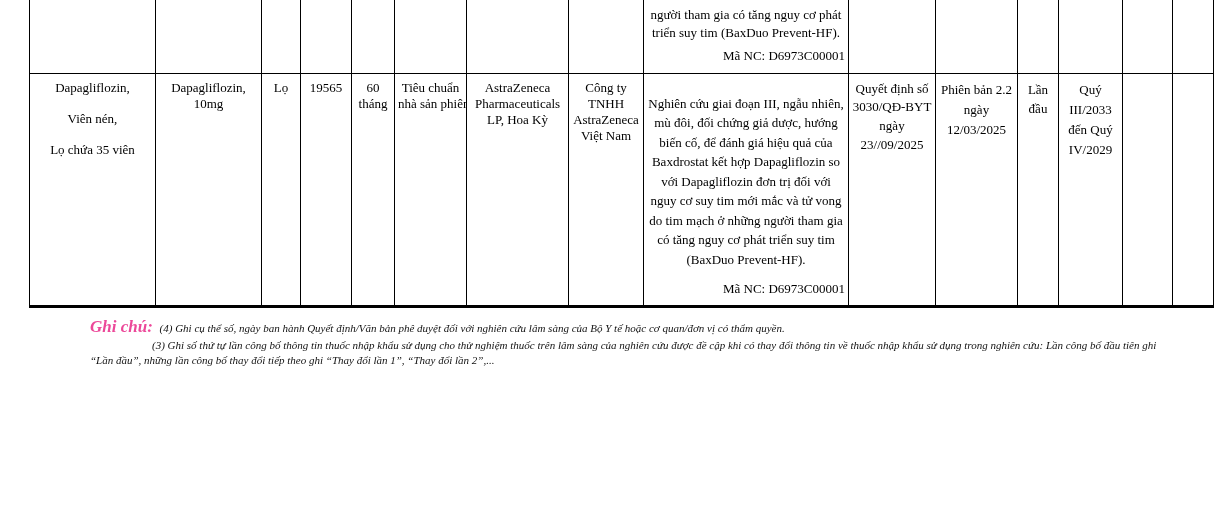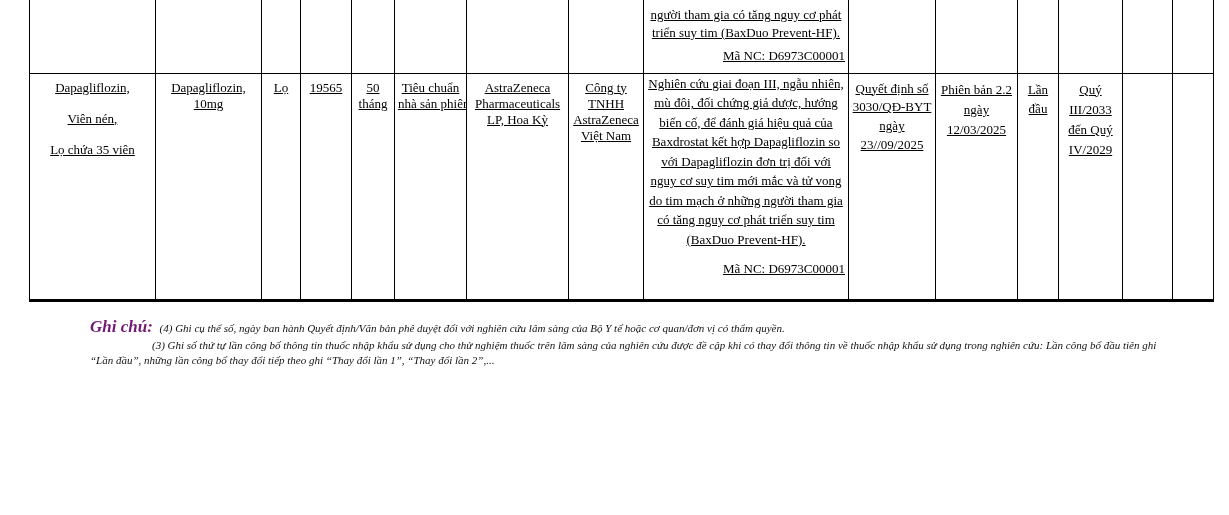--- a/index.html
+++ b/index.html
@@ -9,30 +9,30 @@
     position: relative; width: 1229px; height: 515px;
     background: #fff; overflow: hidden;
   }
   table.doc-table {
     position: absolute; left: 29px; top: 0;
     width: 1184px; border-collapse: collapse; table-layout: fixed;
     font-size: 13px; color: #000;
   }
   table.doc-table td {
     border: 1px solid #000; vertical-align: top;
-    text-align: center; padding: 6px 3px; overflow: hidden; text-decoration: underline;
+    text-align: center; padding: 6px 3px; overflow: hidden;
   }
   tr.cont-row td { border-top: none; height: 73px; }
   tr.main-row td { height: 227px; border-bottom: 3px solid #000; }
   
   td.bold-left { border-left: 2px solid #000; }
   td.bold-right { border-right: 2px solid #000; }
 
   td.study-cell { text-align: justify; padding: 1px 6px 0 7px; line-height: 1.38; }
-  tr.main-row td.study-cell { padding-top: 0; line-height: 1.5; }
+  tr.main-row td.study-cell { padding-top: 20px; line-height: 1.5; }
   .study-code { text-align: right; margin-top: 5px; }
   tr.main-row .study-code { margin-top: 10px; }
 
   td.drug-cell { text-align: left; padding: 8px 2px 0 4px; }
   .drug-line { margin-bottom: 15px; }
 
   td.qs-cell { overflow: visible; padding: 8px 0 0 0; }
   .qs-line { white-space: nowrap; }
 
   td.pad-top { padding-top: 8px; }
@@ -41,21 +41,21 @@
   td.version-cell { line-height: 1.55; }
   td.period-cell { line-height: 1.55; }
   td.order-cell { line-height: 1.5; }
 
   .notes {
     position: absolute; left: 90px; top: 316px; width: 1078px;
     font-style: italic; font-size: 11px; line-height: 1.32; color: #111;
   }
   .notes-label {
     font-weight: bold; font-style: italic; font-size: 17px;
-    margin-right: 4px; color: #701a75;
+    margin-right: 4px; color: #ec4899;
   }
   .note-indent { text-indent: 62px; }
 </style>
 </head>
 <body>
 
 <div class="page">
 
   <table class="doc-table">
     <colgroup>
@@ -100,21 +100,21 @@
 
     <tr class="main-row">
       <td class="drug-cell">
         <div class="drug-line">Dapagliflozin,</div>
         <div class="drug-line">Viên nén,</div>
         <div>Lọ chứa 35 viên</div>
       </td>
       <td class="pad-top">Dapagliflozin, 10mg</td>
       <td class="pad-top">Lọ</td>
       <td class="pad-top">19565</td>
-      <td class="pad-top tight">50 tháng</td>
+      <td class="pad-top tight">60 tháng</td>
       <td class="qs-cell">
         <div class="qs-line">Tiêu chuẩn</div>
         <div class="qs-line">nhà sản phiên</div>
       </td>
       <td class="pad-top tight">AstraZeneca Pharmaceuticals LP, Hoa Kỳ</td>
       <td class="pad-top tight">Công ty TNHH AstraZeneca Việt Nam</td>
       <td class="study-cell">
         <div>Nghiên cứu giai đoạn III, ngẫu nhiên, mù đôi, đối chứng giả dược, hướng biến cố, để đánh giá hiệu quả của Baxdrostat kết hợp Dapagliflozin so với Dapagliflozin đơn trị đối với nguy cơ suy tim mới mắc và tử vong do tim mạch ở những người tham gia có tăng nguy cơ phát triển suy tim (BaxDuo Prevent-HF).</div>
         <div class="study-code">Mã NC: D6973C00001</div>
       </td>

